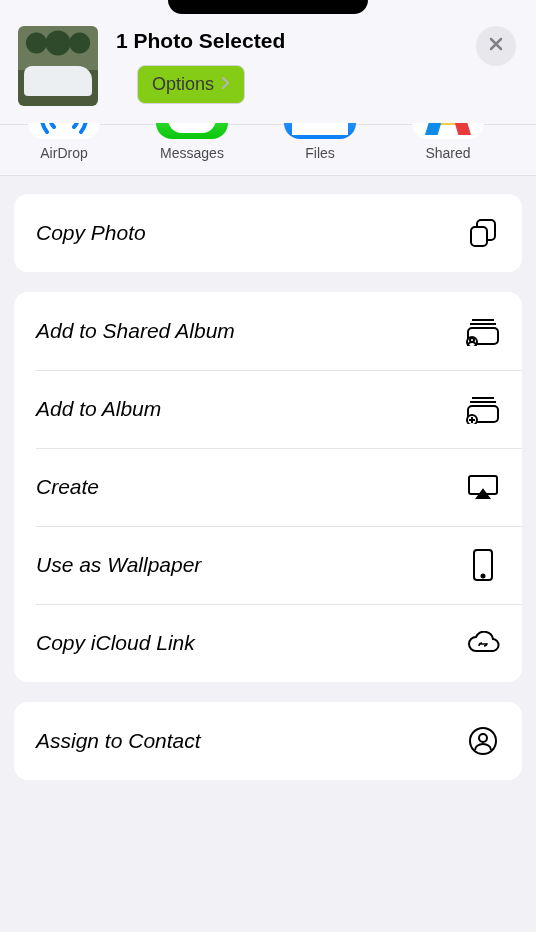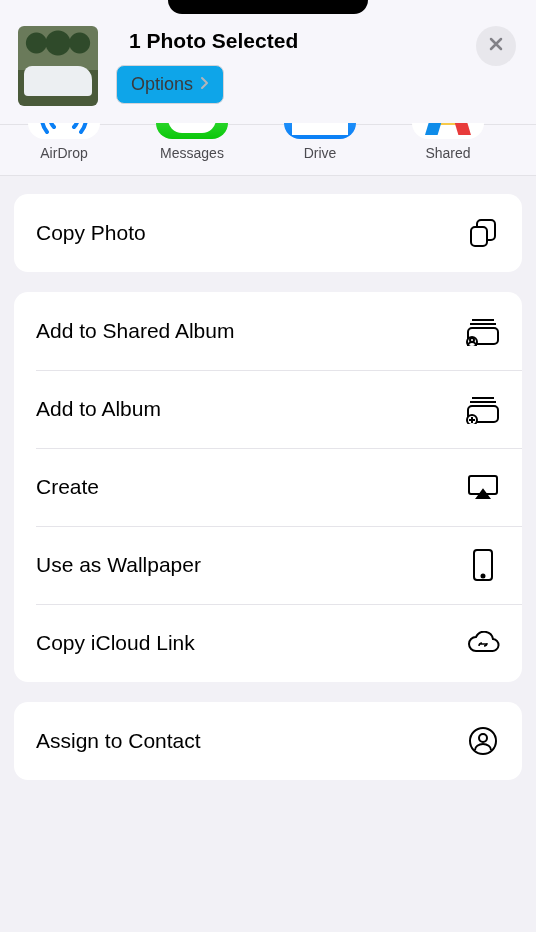--- a/index.html
+++ b/index.html
@@ -56,33 +56,33 @@
   .header-text {
     display: flex;
     flex-direction: column;
     gap: 12px;
     flex: 1;
   }
   .title {
     font-size: 21px;
     font-weight: 700;
     color: #000;
-    margin-left: 13px;
   }
   .options-btn {
     display: inline-flex;
     align-items: center;
     gap: 6px;
     border: 1px solid #d4d3d8;
-    background: #0ea5e9;
+    background: #84cc16;
     border-radius: 8px;
     padding: 8px 14px;
     font-size: 18px;
     color: #3a3a3c;
     width: fit-content;
+    margin-left: 21px;
   }
   .options-btn .chev {
     color: #b5b4b9;
   }
   .close-btn {
     position: absolute;
     top: 26px; right: 20px;
     width: 40px; height: 40px;
     border-radius: 20px;
     background: #e8e7ec;
@@ -166,20 +166,21 @@
   .sections {
     padding: 18px 14px 10px 14px;
     display: flex;
     flex-direction: column;
     gap: 20px;
   }
   .card {
     background: #fff;
     border-radius: 14px;
     overflow: hidden;
+    font-style: italic;
   }
   .row {
     display: flex;
     align-items: center;
     justify-content: space-between;
     padding: 22px 22px;
     font-size: 21px;
     color: #000;
     position: relative;
   }
@@ -251,21 +252,21 @@
   <div class="app">
     <div class="app-icon messages-icon">
       <div class="messages-bubble"></div>
     </div>
     <div class="app-label">Messages</div>
   </div>
   <div class="app">
     <div class="app-icon mail-icon">
       <div class="mail-shape"></div>
     </div>
-    <div class="app-label">Drive</div>
+    <div class="app-label">Files</div>
   </div>
   <div class="app">
     <div class="app-icon drive-icon">
       <div class="drive-tri">
           <div class="c"></div>
           <div class="a"></div>
           <div class="b"></div>
         </div>
     </div>
     <div class="app-label">Shared</div>

